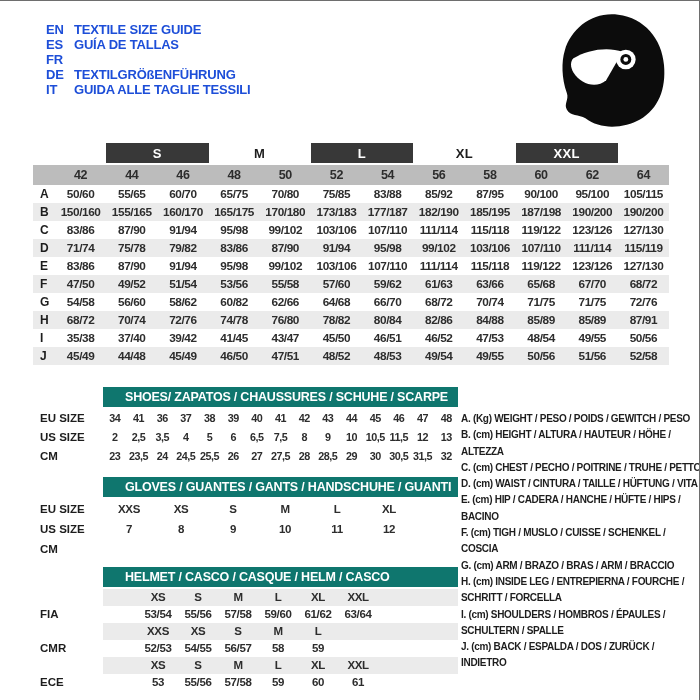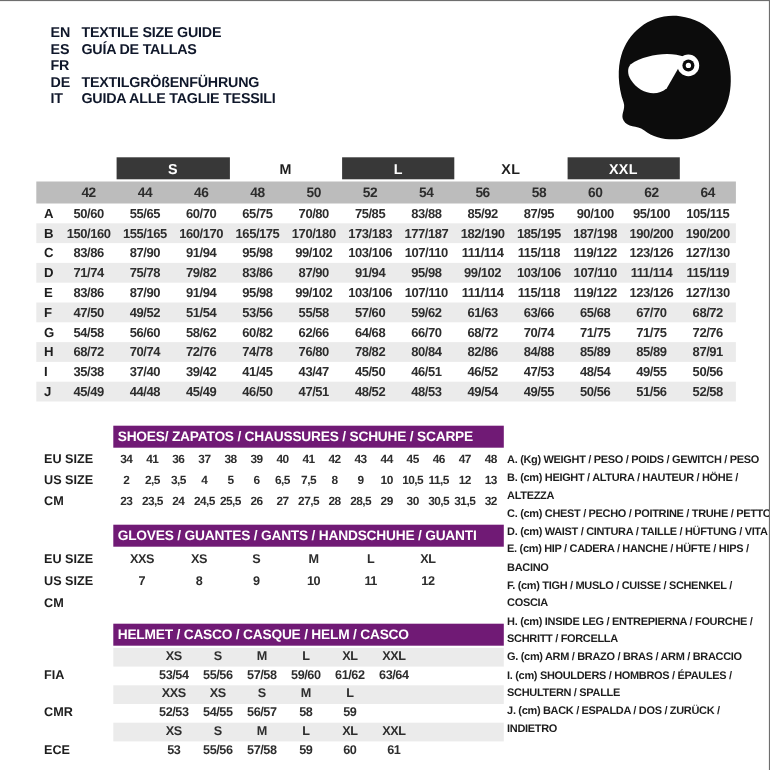--- a/index.html
+++ b/index.html
@@ -4,21 +4,21 @@
 <style>
   html,body{margin:0;padding:0}
   body{
     width:700px;height:700px;position:relative;background:#fff;overflow:hidden;
     font-family:"Liberation Sans",sans-serif;color:#2d2d2d;box-sizing:border-box;
     border-top:1px solid #6e6e6e;border-right:1px solid #6e6e6e;
   }
   
   .langs{position:absolute;left:46px;top:21px}
   .lang-row{display:grid;grid-template-columns:28px auto;font-size:13px;font-weight:700;
-    line-height:15px;letter-spacing:-0.2px;color:#0f172a;white-space:nowrap}
+    line-height:15px;letter-spacing:-0.2px;color:#1d4ed8;white-space:nowrap}
   
   .helmet{position:absolute;left:556px;top:8px;width:120px;height:126px}
   
   .main-table{position:absolute;left:33px;top:142px;width:636px}
   .grid13{display:grid;grid-template-columns:22px repeat(12,1fr)}
   .letters-row{height:22px;align-items:flex-start}
   .lt{height:20px;display:flex;align-items:center;justify-content:center;
     font-size:13px;font-weight:700;letter-spacing:0.3px}
   .lt.dark{background:#383838;color:#fff}
   .lt.plain{color:#1d1d1d}
@@ -27,23 +27,23 @@
   .numbers-row{height:20px;background:#bcbcbc}
   .numbers-row .cell{line-height:20px;font-size:12.5px}
   .cells{display:contents}
   .sizes-row{height:18px}
   .sizes-row:nth-of-type(even){background:#ebebeb}
   .rl{font-size:12px;font-weight:700;padding-left:7px;line-height:18px;color:#1d1d1d}
   .cell{text-align:center;font-size:11.8px;font-weight:700;letter-spacing:-0.4px;
     line-height:18px;color:#2d2d2d;white-space:nowrap}
   
   .section{position:absolute;left:40px;width:418px}
-  .sec-header{margin-left:63px;height:20px;background:#701a75;color:#fff;
+  .sec-header{margin-left:63px;height:20px;background:#0f766e;color:#fff;
     font-size:12.5px;font-weight:700;letter-spacing:-0.2px;display:flex;
-    align-items:center;padding-left:4px;box-sizing:border-box}
+    align-items:center;padding-left:22px;box-sizing:border-box}
   .sec-rows{margin-top:2px}
   .srow{display:flex}
   .srow .slabel{width:63px;font-size:11.5px;font-weight:700;color:#1d1d1d;white-space:nowrap}
   .srow .rtable{flex:1;display:grid}
   .gray{background:#ebebeb}
   .shoes .srow{height:19px}
   .shoes .slabel{line-height:19px}
   .shoes .rtable{grid-template-columns:repeat(15,1fr)}
   .shoes .cell{line-height:19px;font-size:10.8px;letter-spacing:-0.5px}
   .gloves .srow{height:20px}
@@ -734,20 +734,20 @@
     <div class="legend-item">B. (cm) HEIGHT / ALTURA / HAUTEUR / HÖHE / ALTEZZA</div>
 
     <div class="legend-item">C. (cm) CHEST / PECHO / POITRINE / TRUHE / PETTO</div>
 
     <div class="legend-item">D. (cm) WAIST / CINTURA / TAILLE / HÜFTUNG / VITA</div>
 
     <div class="legend-item">E. (cm) HIP / CADERA / HANCHE / HÜFTE / HIPS / BACINO</div>
 
     <div class="legend-item">F. (cm) TIGH / MUSLO / CUISSE / SCHENKEL / COSCIA</div>
 
+    <div class="legend-item">G. (cm) ARM / BRAZO / BRAS / ARM / BRACCIO</div>
+
     <div class="legend-item">H. (cm) INSIDE LEG / ENTREPIERNA / FOURCHE / SCHRITT / FORCELLA</div>
-
-    <div class="legend-item">G. (cm) ARM / BRAZO / BRAS / ARM / BRACCIO</div>
 
     <div class="legend-item">I. (cm) SHOULDERS / HOMBROS / ÉPAULES / SCHULTERN / SPALLE</div>
 
     <div class="legend-item">J. (cm) BACK / ESPALDA / DOS / ZURÜCK / INDIETRO</div>
   </div>
 
 </body></html>

